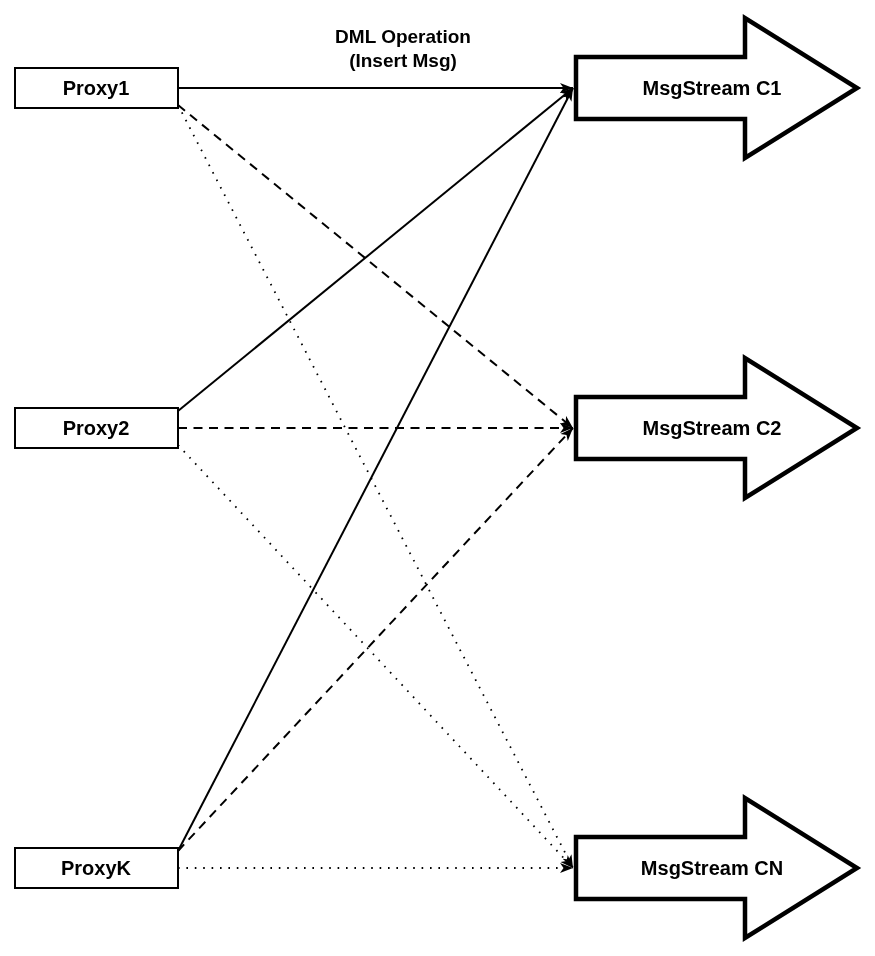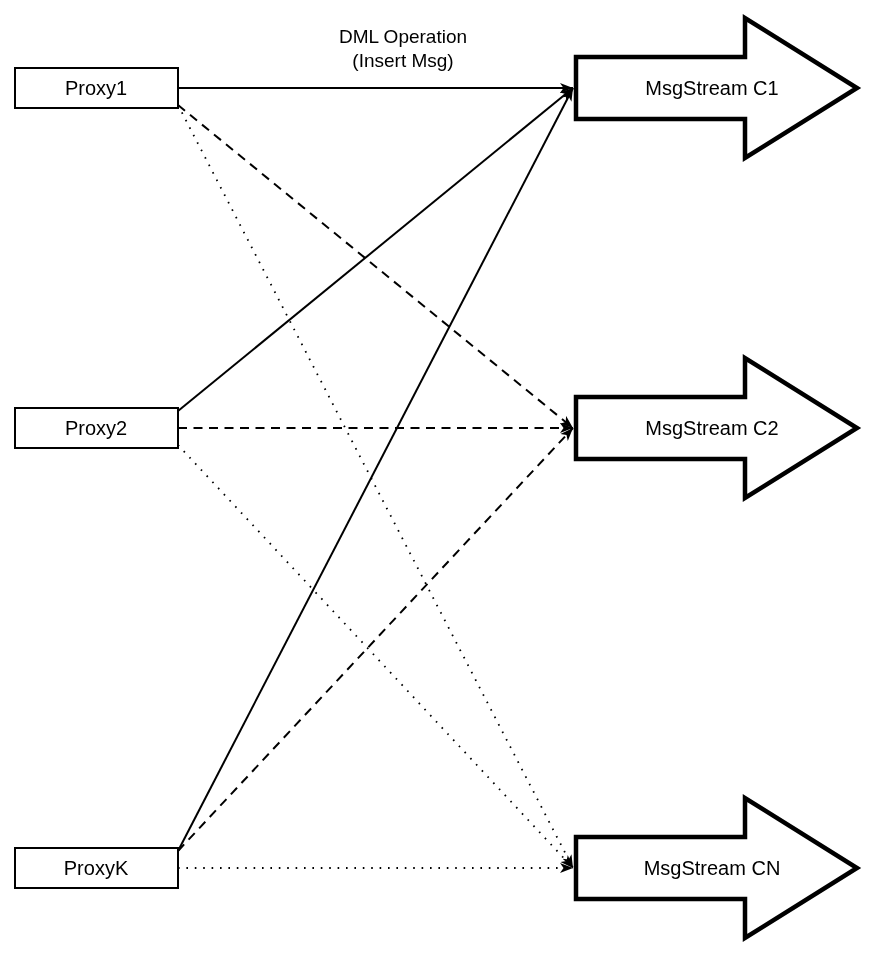--- a/index.html
+++ b/index.html
@@ -7,20 +7,21 @@
     padding: 0;
     background: #ffffff;
     font-family: "Liberation Sans", "DejaVu Sans", sans-serif;
   }
   .canvas-wrap {
     width: 875px;
     height: 956px;
     background: #ffffff;
     position: relative;
     overflow: hidden;
+    font-weight: bold;
   }
   svg { display: block; }
   .node-box {
     fill: #ffffff;
     stroke: #000000;
     stroke-width: 2;
   }
   .block-arrow {
     fill: #ffffff;
     stroke: #000000;

